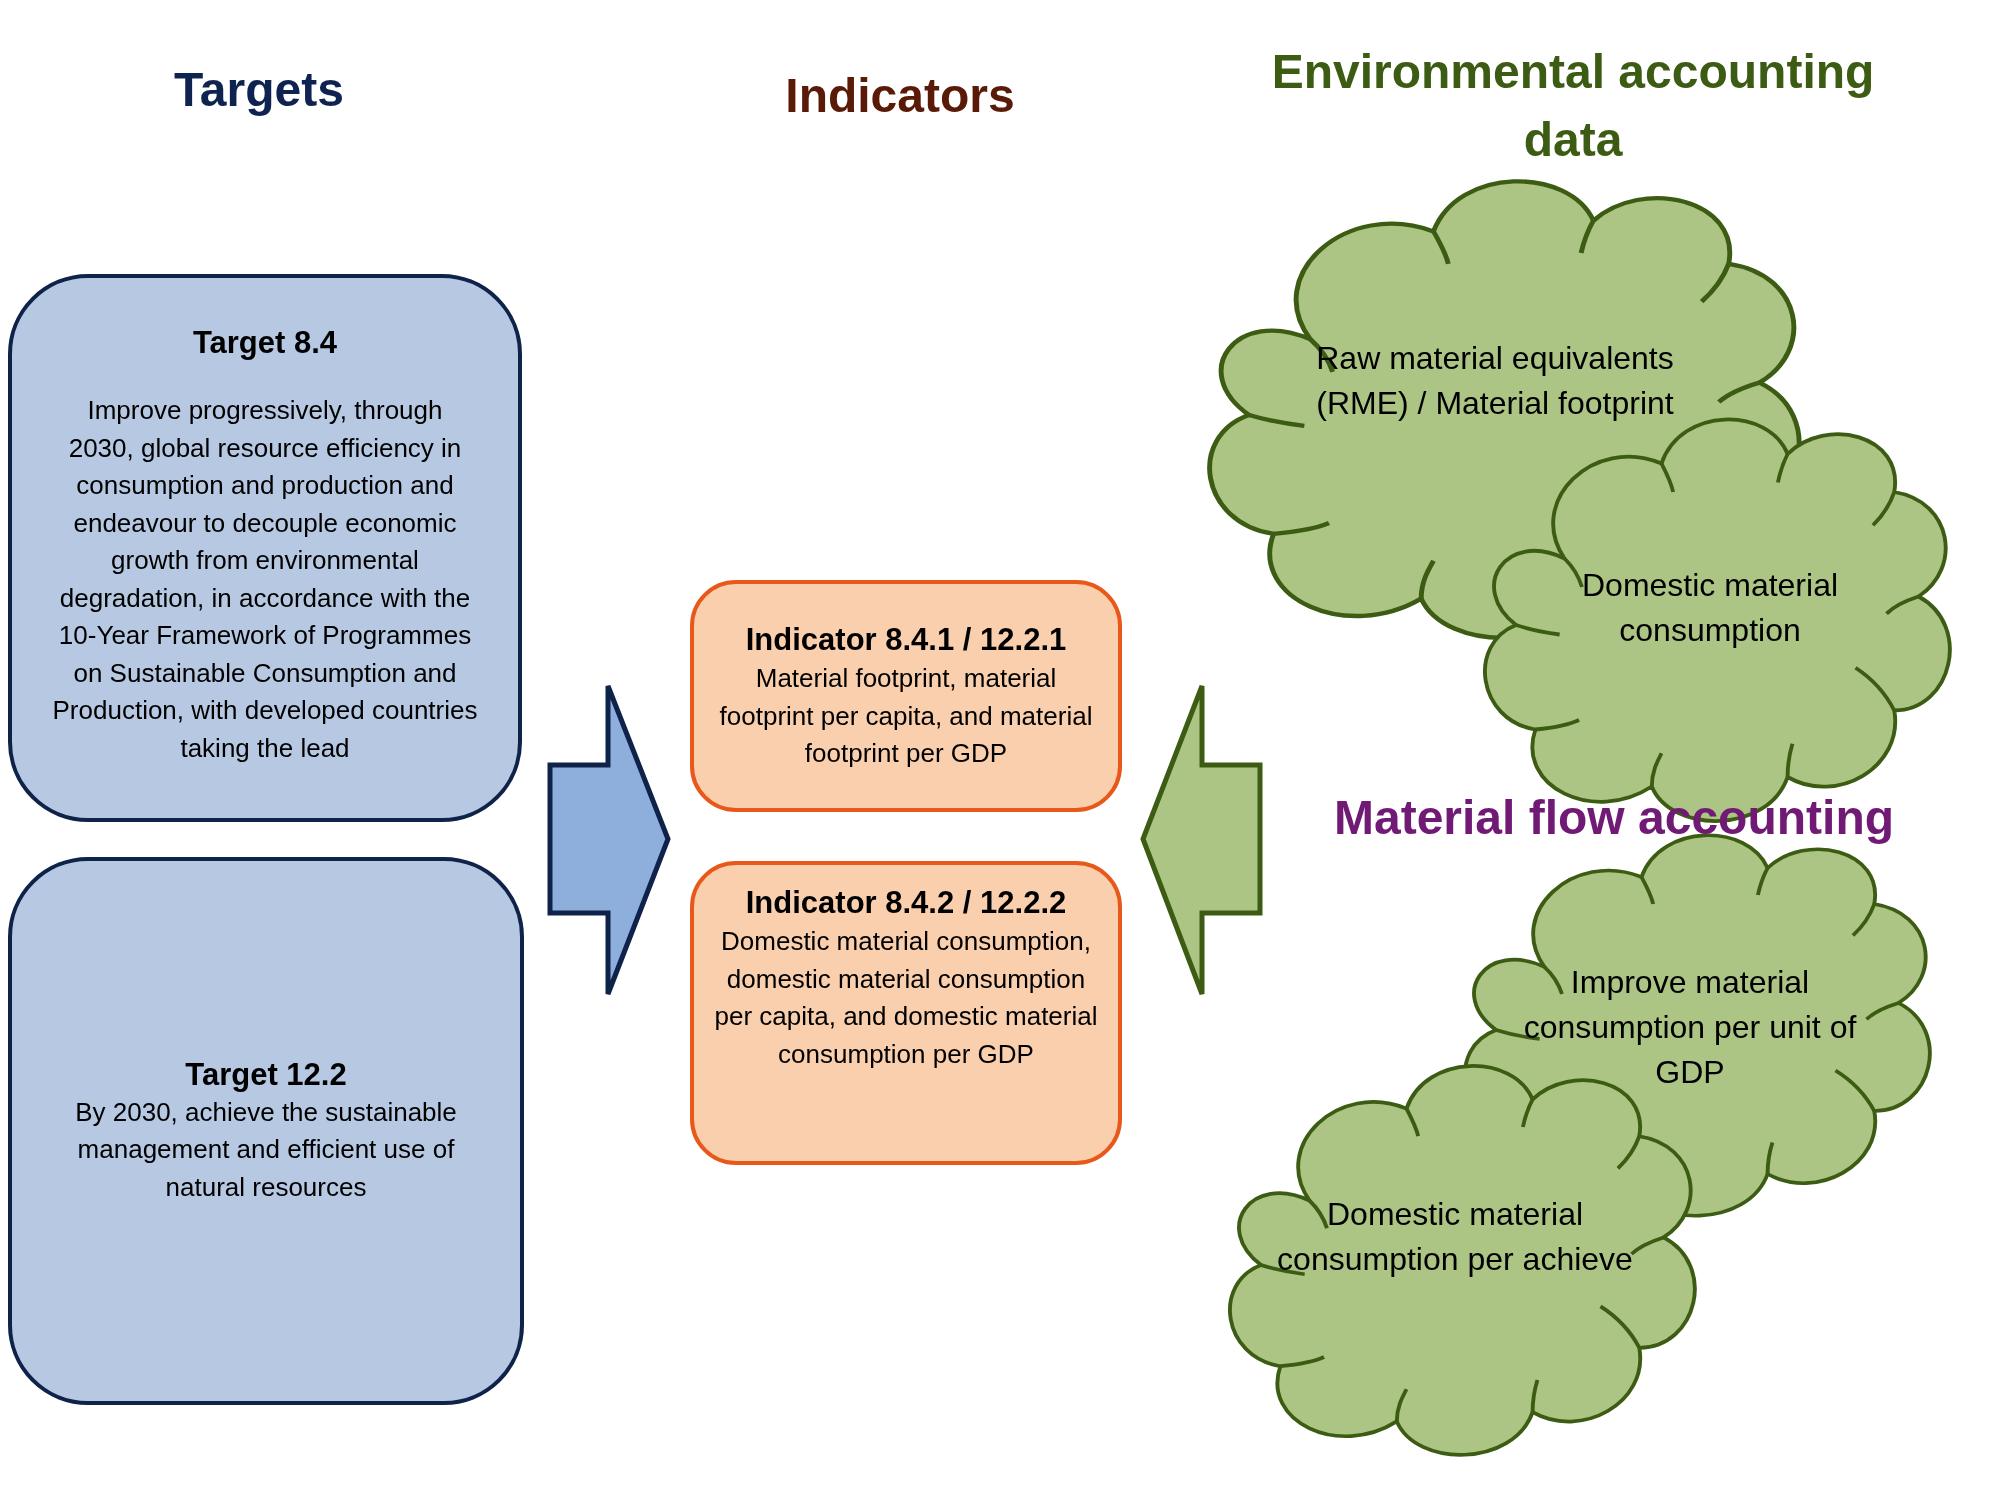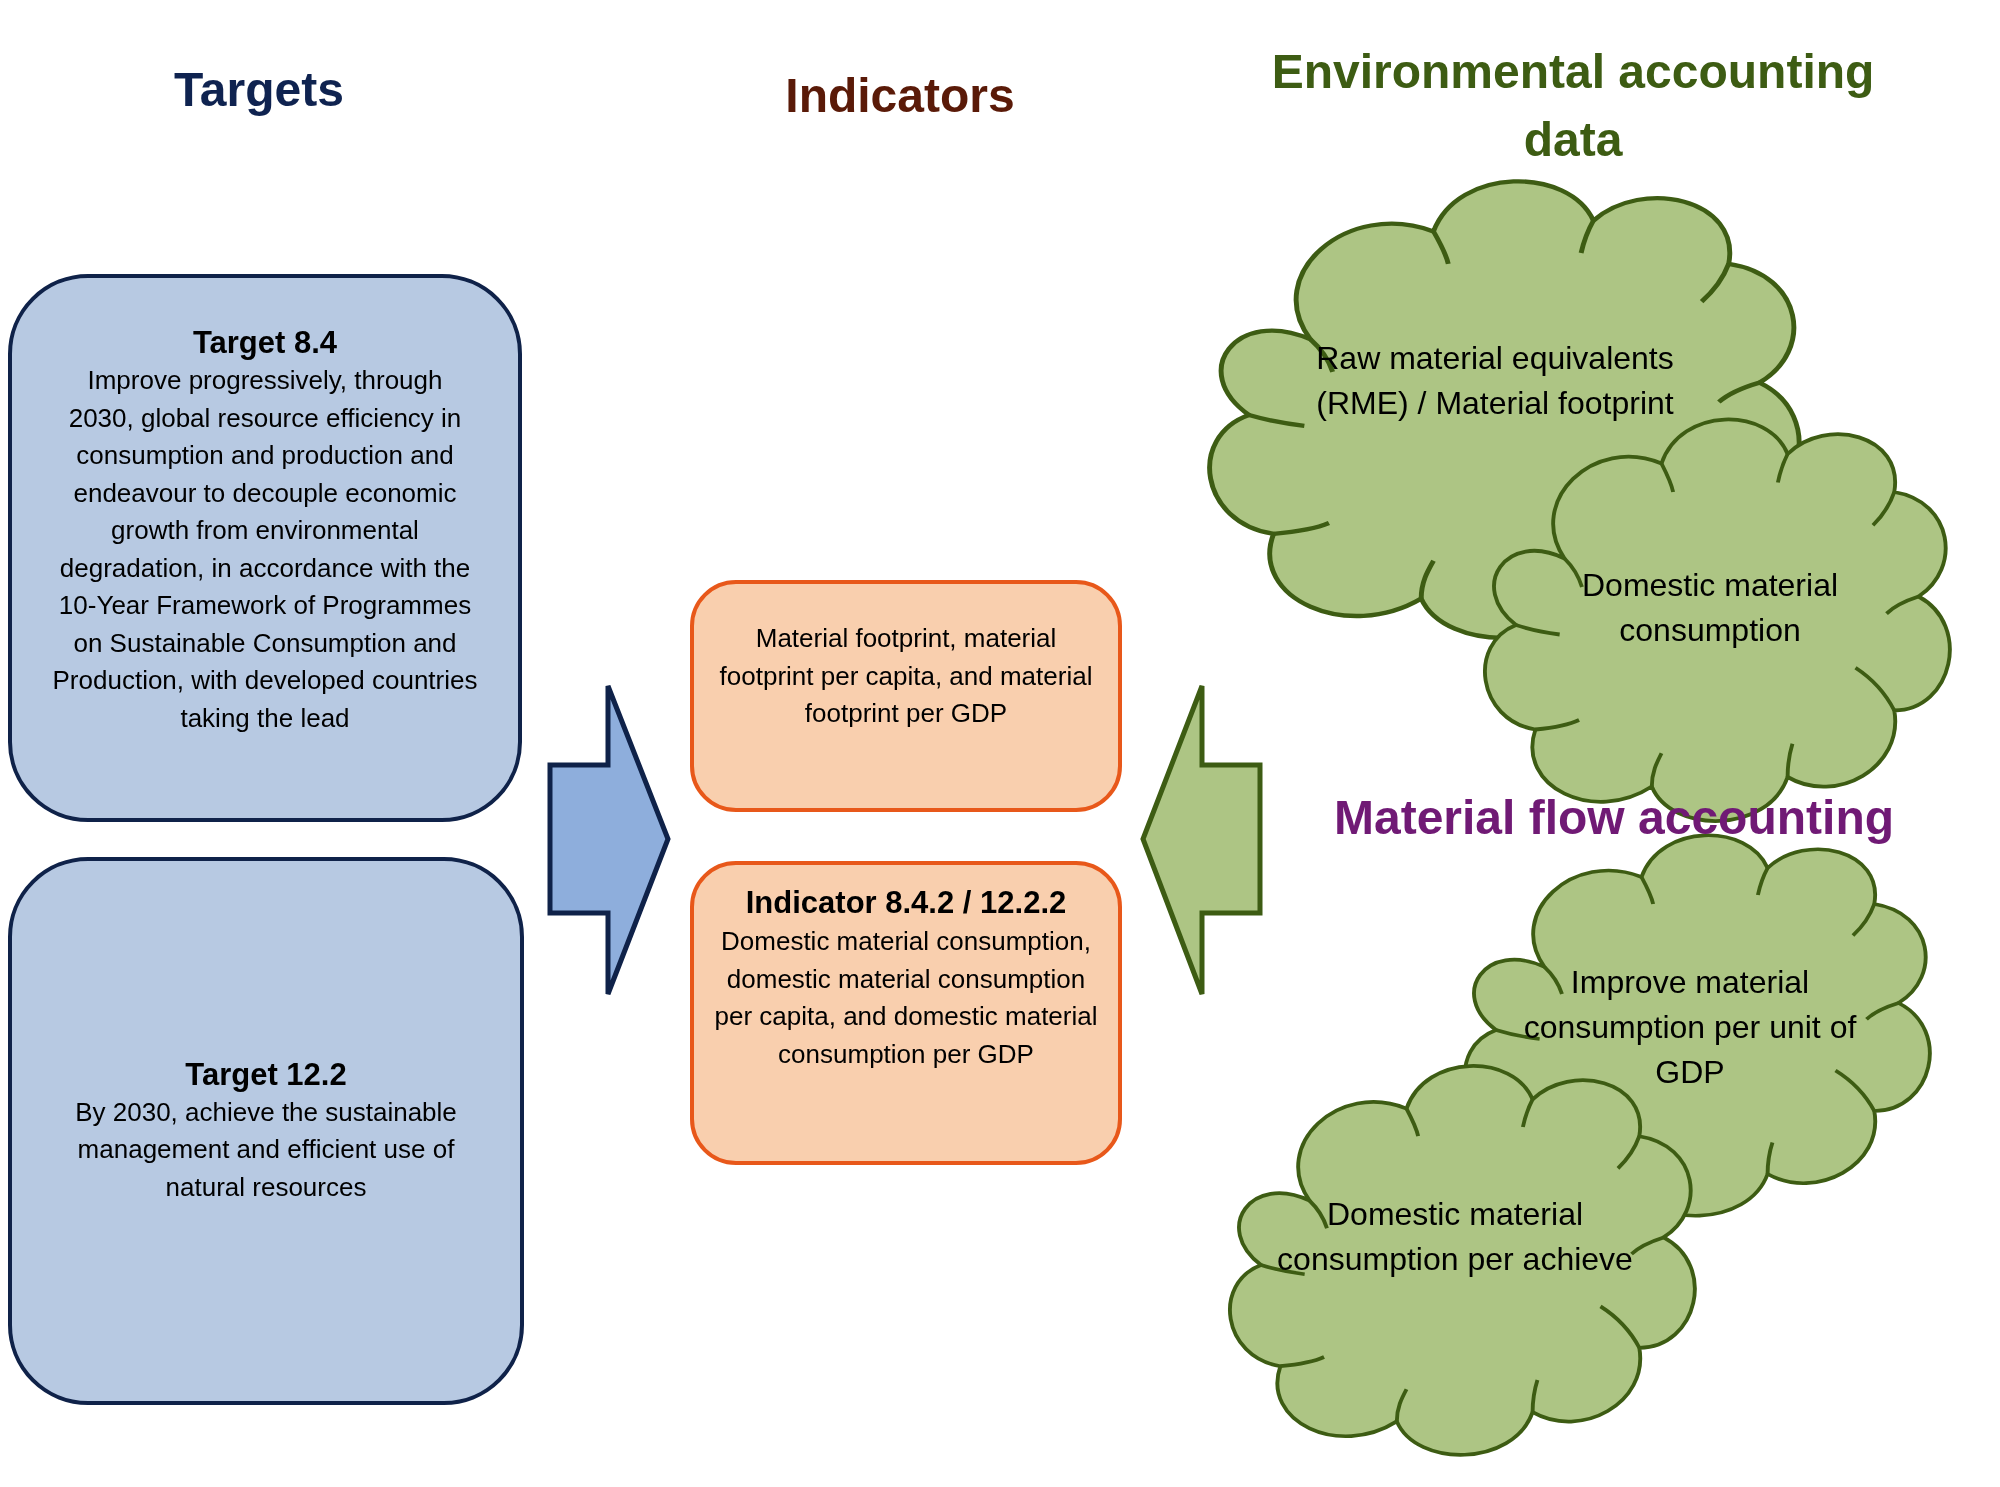--- a/index.html
+++ b/index.html
@@ -7,21 +7,21 @@
          font-family:"Liberation Sans", "DejaVu Sans", sans-serif; }
   .heading { position:absolute; font-weight:bold; text-align:center; white-space:nowrap; }
   #h-targets { left:109px; top:62px; width:300px; font-size:48px; color:#0f2350; }
   #h-indicators { left:750px; top:68px; width:300px; font-size:48px; color:#5a1a08; }
   #h-env { left:1223px; top:38px; width:700px; font-size:48px; line-height:68px; color:#3d5c13; white-space:normal; }
   #h-mfa { left:1294px; top:790px; width:640px; font-size:48px; color:#701a75; }
 
   .tbox { position:absolute; background:#b7c9e2; border:4px solid #0f2249; border-radius:80px;
           box-sizing:border-box; display:flex; flex-direction:column; justify-content:center;
           align-items:center; text-align:center; color:#000; padding:0 40px; }
-  #t84 { left:8px; top:274px; width:514px; height:548px; justify-content:flex-start; padding-top:46px; }
+  #t84 { left:8px; top:274px; width:514px; height:548px; justify-content:flex-start; padding-top:46px;gap:30px; }
   #t122 { left:8px; top:857px; width:516px; height:548px;justify-content:center; }
   .tbox .ttl { font-weight:bold; font-size:31px; line-height:38px; }
   .tbox .txt { font-size:26px; line-height:37.5px; }
 
   .ibox { position:absolute; background:#f9cfae; border:4px solid #e8581a; border-radius:46px;
           box-sizing:border-box; text-align:center; color:#000; padding:0 20px; }
   #ind1 { left:690px; top:580px; width:432px; height:232px; padding-top:36px; }
   #ind2 { left:690px; top:861px; width:432px; height:304px; padding-top:18px; }
   .ibox .ttl { font-weight:bold; font-size:31px; line-height:40px; }
   .ibox .txt { font-size:26px; line-height:37.5px; }
@@ -43,20 +43,21 @@
 <div class="tbox" id="t84">
   <div class="ttl">Target 8.4</div>
   <div class="txt">Improve progressively, through 2030, global resource efficiency in consumption and production and endeavour to decouple economic growth from environmental degradation, in accordance with the 10-Year Framework of Programmes on Sustainable Consumption and Production, with developed countries taking the lead</div>
 </div>
 <div class="tbox" id="t122">
   <div class="ttl">Target 12.2</div>
   <div class="txt">By 2030, achieve the sustainable management and efficient use of natural resources</div>
 </div>
 
 <div class="ibox" id="ind1">
+  <div class="ttl">Indicator 8.4.1 / 12.2.1</div>
   <div class="txt">Material footprint, material footprint per capita, and material footprint per GDP</div>
 </div>
 <div class="ibox" id="ind2">
   <div class="ttl">Indicator 8.4.2 / 12.2.2</div>
   <div class="txt">Domestic material consumption, domestic material consumption per capita, and domestic material consumption per GDP</div>
 </div>
 
 <svg class="shapes" viewBox="0 0 2000 1487">
   <defs>
     <g id="cloud-shape">

